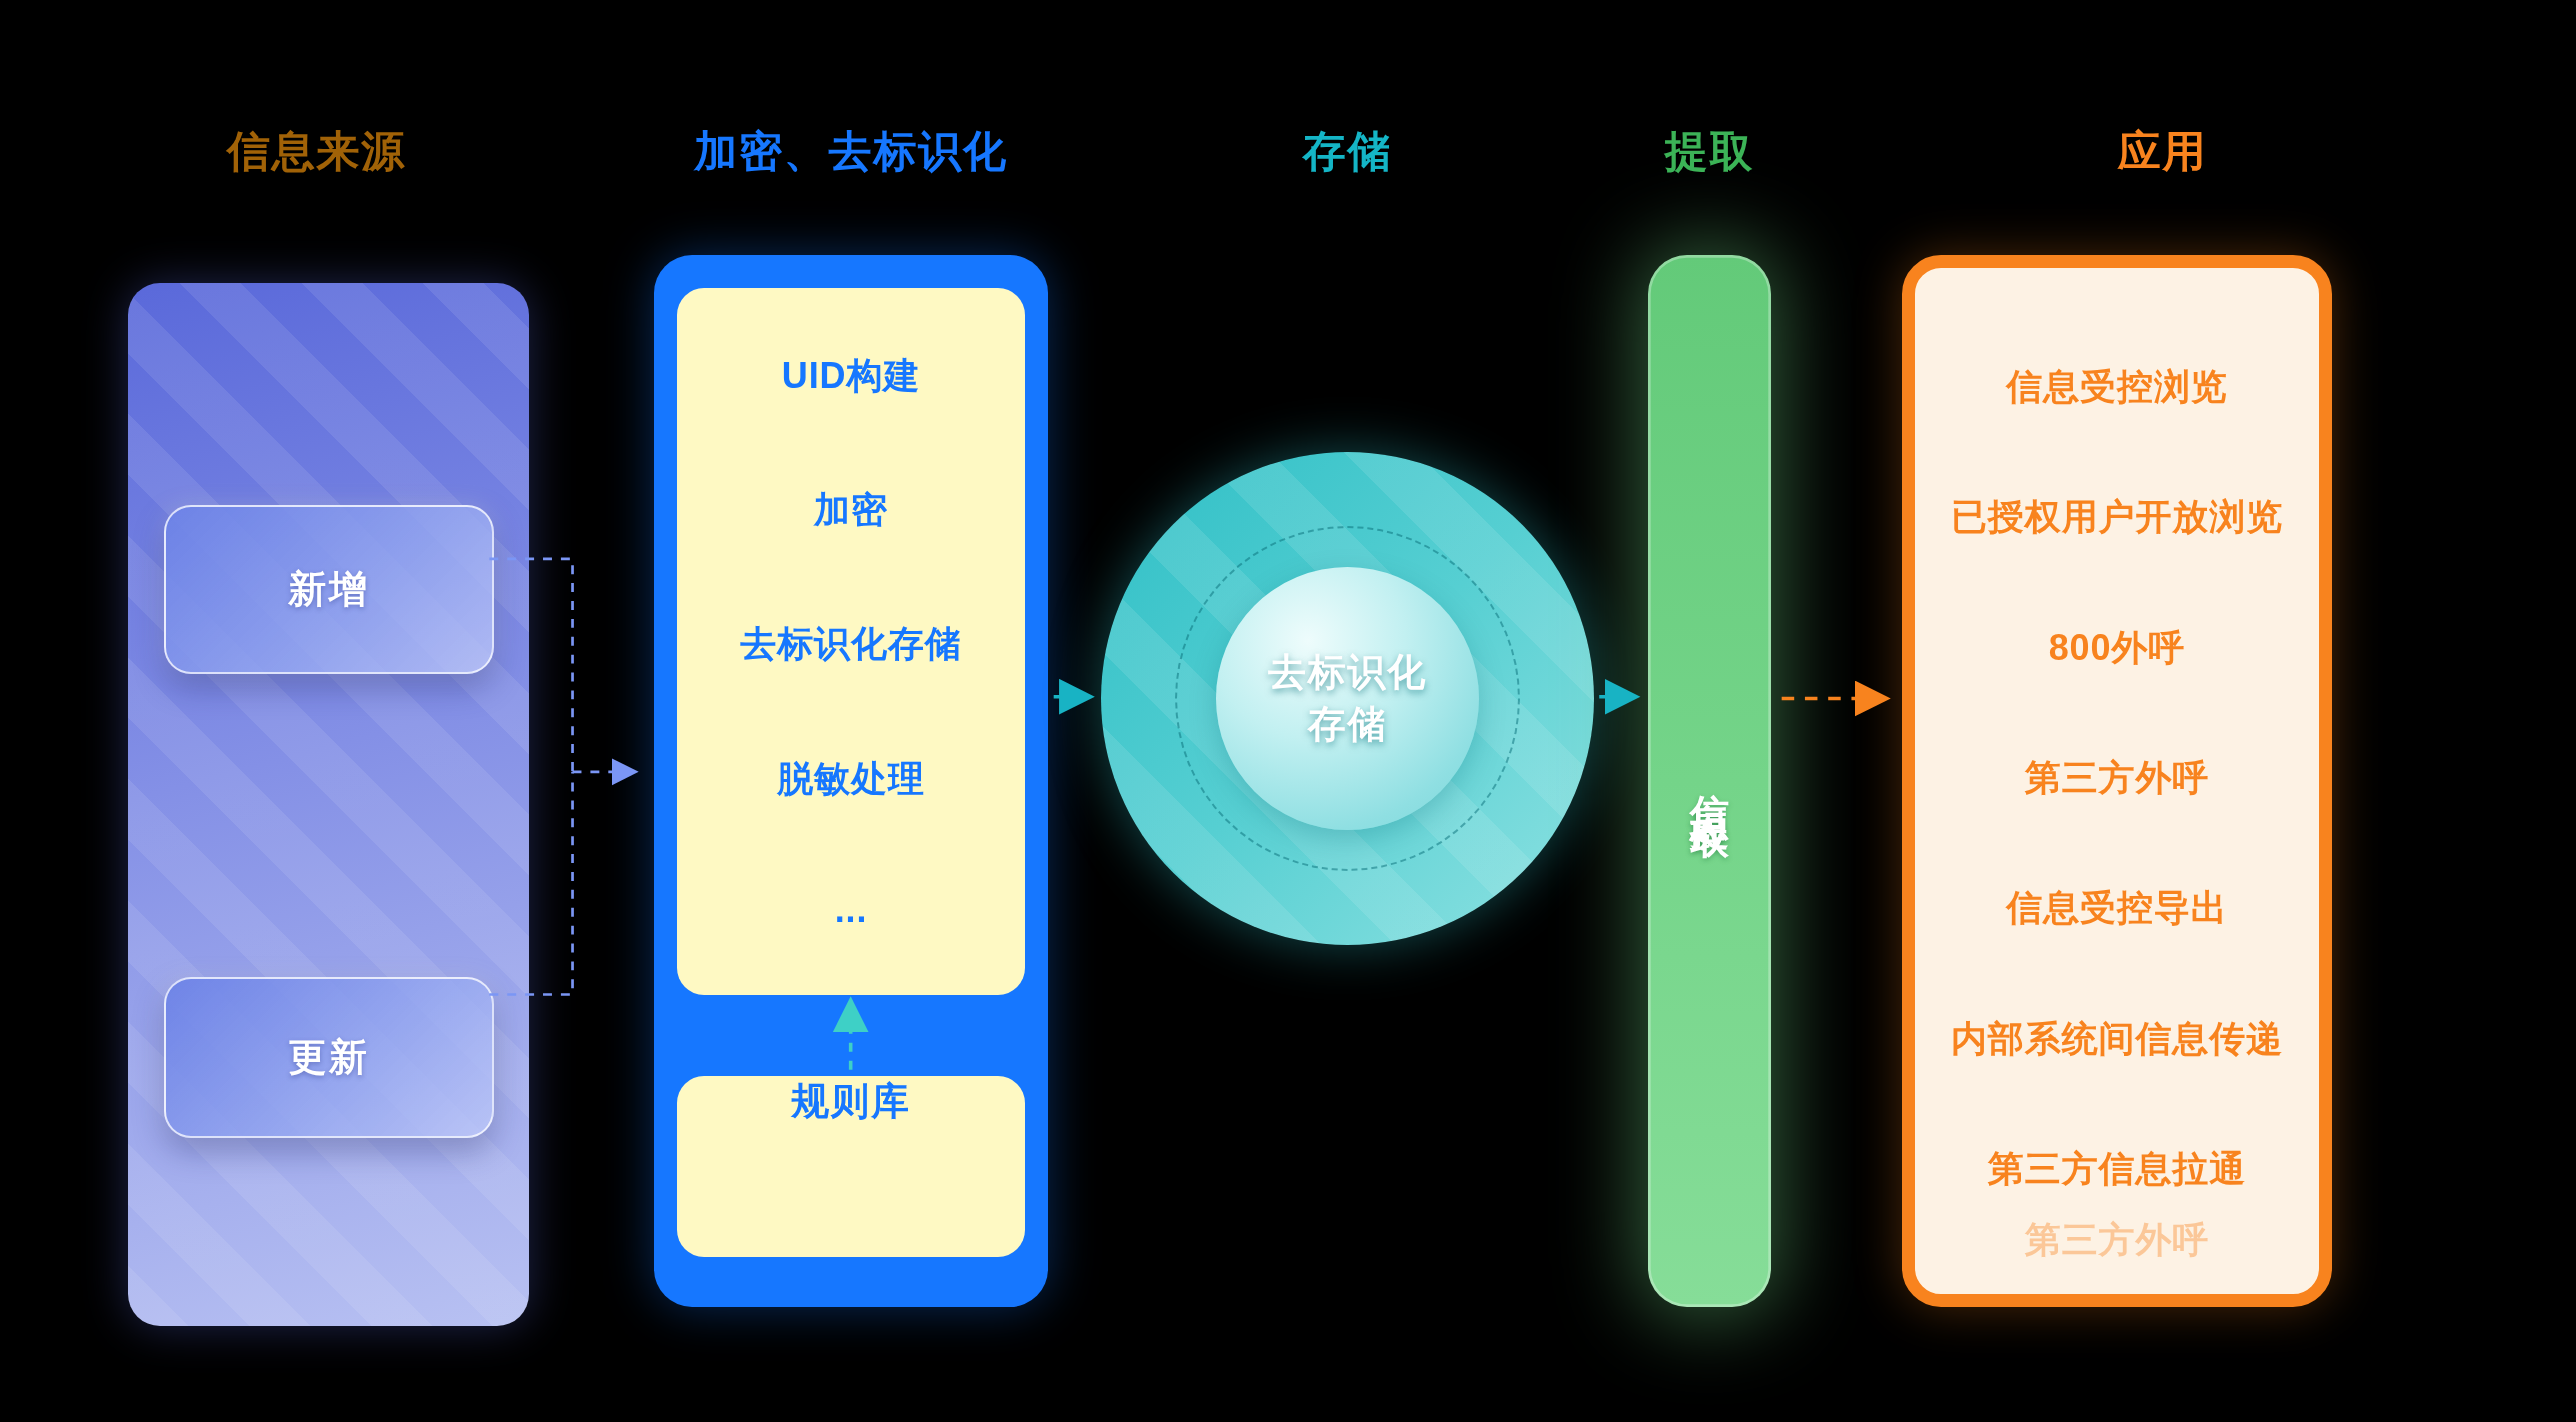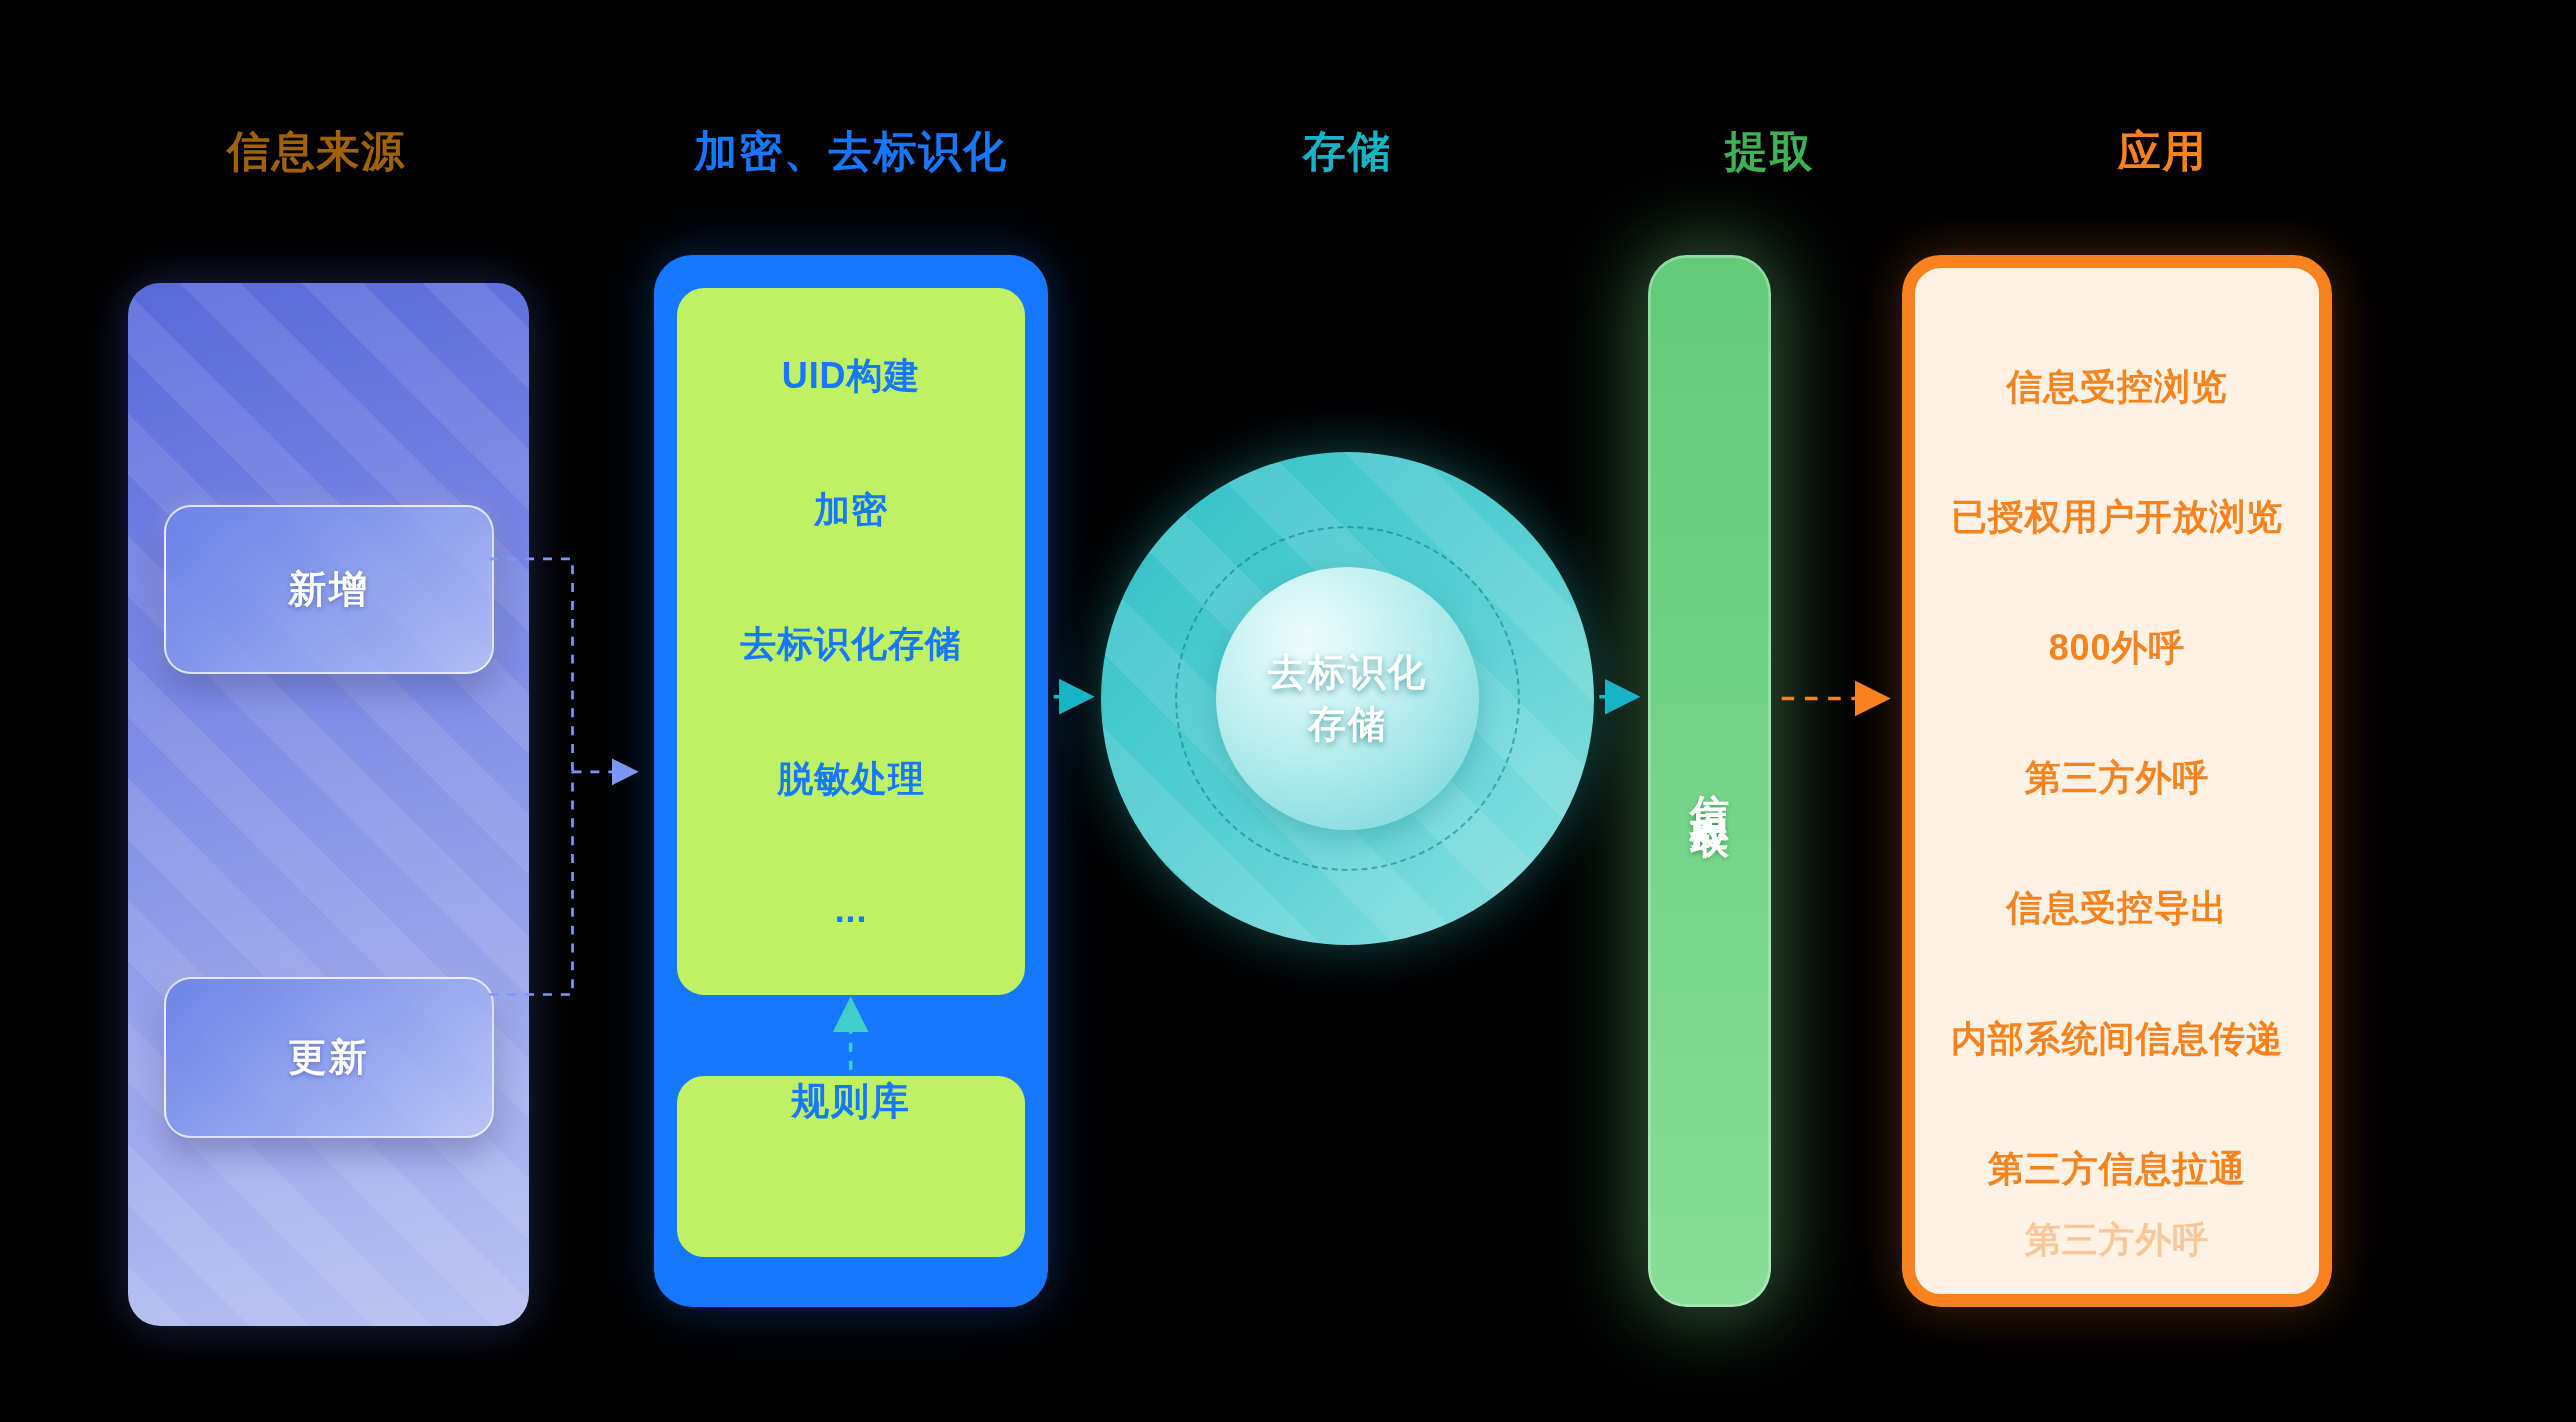--- a/index.html
+++ b/index.html
@@ -23,21 +23,21 @@
     height: 57px;
     line-height: 57px;
     text-align: center;
     font-size: 43px;
     font-weight: 700;
     letter-spacing: 1.8px;
   }
   .h1 { left: 116px;  width: 401px; color: #a16207; }
   .h2 { left: 654px;  width: 394px; color: #1677ff; }
   .h3 { left: 1101px; width: 493px; color: #14b5c6; }
-  .h4 { left: 1690px; width: 159px; color: #3cb357; }
+  .h4 { left: 1630px; width: 159px; color: #3cb357; }
   .h5 { left: 1902px; width: 521px; color: #f8831e; }
 
   
   .source-panel {
     position: absolute;
     left: 128px; top: 255px;
     width: 401px; height: 1043px;
     border-radius: 32px;
     background:
       repeating-linear-gradient(45deg, rgba(255,255,255,0.09) 0 43px, rgba(255,255,255,0) 43px 86px),
@@ -71,21 +71,21 @@
     left: 654px; top: 255px;
     width: 394px; height: 1052px;
     border-radius: 38px;
     background: #1677ff;
     box-shadow: 0 0 49px rgba(22,119,255,0.35);
   }
   .encrypt-card {
     position: absolute;
     left: 23px;
     width: 348px;
-    background: #bef264;
+    background: #fef9c3;
     border-radius: 27px;
   }
   .encrypt-steps {
     top: 33px;
     height: 707px;
     display: flex;
     flex-direction: column;
     justify-content: space-around;
     padding: 21.5px 0;
     box-sizing: border-box;

